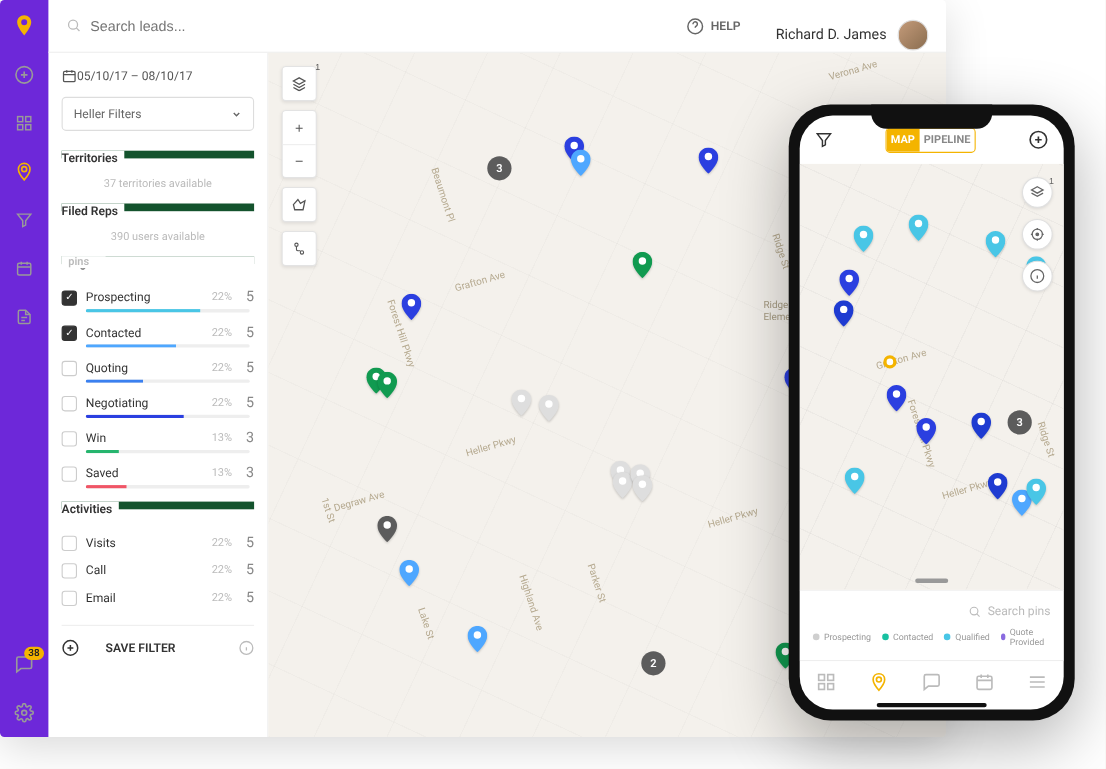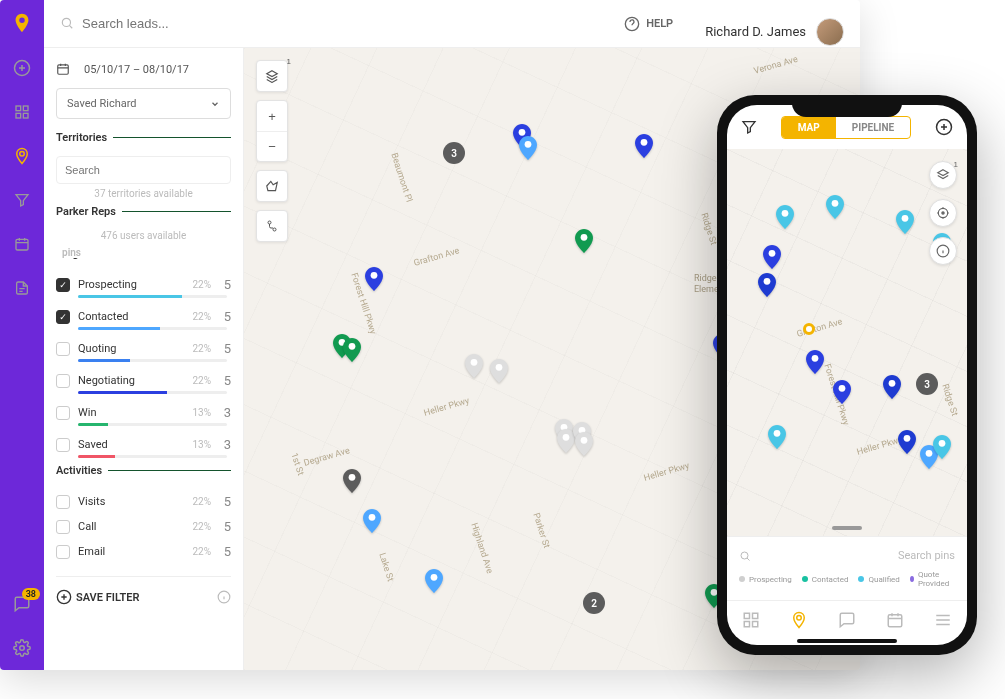--- a/index.html
+++ b/index.html
@@ -27,23 +27,23 @@
 .avatar { width: 28px; height: 28px; border-radius: 50%; background: linear-gradient(135deg,#c49b7a,#8a6d4f); border:1px solid #ddd;}
 
 
 .content { flex: 1; display: flex; position: relative; }
 
 
 .filters { width: 200px; border-right: 1px solid #eee; padding: 14px 12px; overflow-y: auto; font-size: 12px; color: #333; }
 .filters-head { display: flex; justify-content: space-between; align-items: center; margin-bottom: 8px; }
 .filters-head h3 { font-size: 15px; font-weight: 400; color: #333; }
 .btn-add { background: #f4b400; color: #fff; font-size: 10px; font-weight: 700; padding: 4px 10px; border-radius: 3px; border: none; cursor: pointer; }
-.date-row { display: flex; align-items: center; gap: 14px; color: #555; font-size: 11px; margin-bottom: 12px; }
+.date-row { display: flex; align-items: center; gap: 0; color: #555; font-size: 11px; margin-bottom: 12px; }
 .saved-select { width: 100%; border: 1px solid #ddd; border-radius: 4px; padding: 8px 10px; font-size: 11px; color: #666; background: #fff; cursor: pointer; display: flex; justify-content: space-between; align-items: center; margin-bottom: 18px; }
-.section-div { border-top: 1px solid #14532d; margin: 12px 0 10px; position:relative;}
+.section-div { border-top: 7px solid #14532d; margin: 12px 0 10px; position:relative;}
 .section-div span{position:absolute;top:-7px;left:0;background:#fff;padding-right:6px;font-size:11px;font-weight:600;color:#333;}
 .section-div .clear{position:absolute;top:-7px;right:0;background:#fff;padding-left:6px;font-size:10px;color:#bbb;cursor:pointer;}
 .inp { width: 100%; border: 1px solid #eee; border-radius: 4px; padding: 7px 8px; font-size: 11px; color: #999; margin-bottom: 4px; }
 .avail { text-align: center; font-size: 10px; color: #bbb; margin-bottom: 12px; }
 .stage-row { display: flex; align-items: center; gap: 8px; padding: 5px 0; }
 .chk { width: 14px; height: 14px; border: 1px solid #ccc; border-radius: 3px; display: flex; align-items: center; justify-content: center; cursor: pointer; flex-shrink:0;}
 .chk.checked { background: #333; border-color: #333; color: #fff; font-size: 9px; }
 .stage-name { flex: 1; font-size: 11px; }
 .stage-bar { height: 3px; background: #eee; border-radius: 2px; margin: 0 4px 0 22px; margin-top:-2px; margin-bottom:6px; overflow:hidden;}
 .stage-bar div{height:100%;}
@@ -69,32 +69,32 @@
 .layer-dot { position: absolute; top: -4px; right: -4px; font-size: 8px; }
 
 
 .phone { position: absolute; right: 28px; top: 95px; width: 260px; height: 560px; background: #111; border-radius: 38px; padding: 10px; box-shadow: 0 20px 60px rgba(0,0,0,0.3); z-index: 5; }
 .phone-inner { width: 100%; height: 100%; background: #fff; border-radius: 30px; overflow: hidden; position: relative; display: flex; flex-direction: column; }
 .notch { position: absolute; top: 0; left: 50%; transform: translateX(-50%); width: 110px; height: 22px; background: #111; border-radius: 0 0 14px 14px; z-index: 10; }
 .phone-status { height: 28px; display: flex; justify-content: space-between; align-items: center; padding: 0 16px; font-size: 10px; font-weight: 600; }
 .phone-status .sig { display: flex; gap: 3px; align-items: center; }
 .phone-head { height: 44px; display: flex; align-items: center; justify-content: space-between; padding: 0 14px; }
 .phone-toggle { display: flex; border: 1px solid #f4b400; border-radius: 4px; overflow: hidden; }
-.phone-toggle span { padding: 5px 16px; font-size: 10px; font-weight: 700; cursor: pointer; }
+.phone-toggle span { padding: 5px 4px; font-size: 10px; font-weight: 700; cursor: pointer; }
 .phone-toggle .active { background: #f4b400; color: #fff; }
 .phone-toggle .inactive { color: #888; }
 .phone-map { flex: 1; position: relative; background: #f4f1ec; overflow: hidden; }
 .phone-map .map-grid{background:
   repeating-linear-gradient(25deg, rgba(0,0,0,0.03) 0 1px, transparent 1px 50px),
   repeating-linear-gradient(115deg, rgba(0,0,0,0.03) 0 1px, transparent 1px 50px),
   #f4f1ec;}
 .phone-ctrl { position: absolute; right: 10px; display: flex; flex-direction: column; gap: 10px; }
 .phone-ctrl button { width: 28px; height: 28px; border-radius: 50%; border: 1px solid #e0e0e0; background: #fff; box-shadow: 0 1px 3px rgba(0,0,0,0.1); cursor: pointer; color: #666; display:flex;align-items:center;justify-content:center;}
 .phone-bottom { background: #fff; padding: 8px 12px 6px; border-top: 1px solid #eee; }
-.phone-search { display: flex; align-items: center; justify-content: space-between; gap: 6px; color: #bbb; font-size: 11px; padding: 4px 0 8px; }
+.phone-search { display: flex; align-items: center; justify-content: flex-end; gap: 6px; color: #bbb; font-size: 11px; padding: 4px 0 8px; }
 .phone-legend { display: flex; gap: 10px; font-size: 8px; color: #999; justify-content: space-around; padding-bottom: 6px; }
 .phone-legend span { display: flex; align-items: center; gap: 4px; }
 .phone-legend i { width: 6px; height: 6px; border-radius: 50%; display: inline-block; }
 .phone-tabs { display: flex; justify-content: space-around; padding: 10px 0 6px; border-top: 1px solid #eee; }
 .phone-tabs span { color: #bbb; cursor: pointer; }
 .phone-tabs .active { color: #f4b400; }
 .home-ind { width: 100px; height: 4px; background: #111; border-radius: 2px; margin: 4px auto 2px; }
 .self-dot{position:absolute;width:12px;height:12px;border-radius:50%;background:#fff;border:3px solid #f4b400;transform:translate(-50%,-50%);}
 
 svg { display: block; }
@@ -187,38 +187,37 @@
 
       <div class="filters">
         <div class="date-row">
           <svg width="14" height="14" viewBox="0 0 24 24" fill="none" stroke="currentColor" stroke-width="2">
               <rect x="3" y="5" width="18" height="16" rx="2"></rect>
               <path d="M3 10h18M8 3v4M16 3v4"></path>
             </svg>
           <span>05/10/17 – 08/10/17</span>
         </div>
         <div class="saved-select">
-          <span>Saved Richard</span>
+          <span>Heller Filters</span>
           <svg width="10" height="10" viewBox="0 0 24 24" fill="none" stroke="currentColor" stroke-width="3">
               <path d="M6 9l6 6 6-6"></path>
             </svg>
         </div>
 
         <div class="section-div">
             <span>Territories</span>
           </div>
         <div style="height:8px"></div>
-        <input class="inp" placeholder="Search" style="">
         <div class="avail">37 territories available</div>
 
         <div class="section-div">
-            <span>Parker Reps</span>
+            <span>Filed Reps</span>
           </div>
         <div style="height:8px"></div>
-        <div class="avail">476 users available</div>
+        <div class="avail">390 users available</div>
 
         <div class="section-div">
           <span>Stages</span>
           <span class="clear">pins</span>
         </div>
         <div style="height:8px"></div>
         <div id="stages-container">
   <div class="stage-row">
     <span class="chk checked">✓</span>
     <span class="stage-name">Prospecting</span>
@@ -294,21 +293,21 @@
   </div>
   <div class="stage-row">
     <span class="chk"></span>
     <span class="stage-name">Email</span>
     <span class="stage-pct">22%</span>
     <span class="stage-cnt">5</span>
   </div>
           </div>
 
         <div class="save-filter" style="justify-content:space-between">
-          <span style="display:flex;align-items:center;gap:4px">
+          <span style="display:flex;align-items:center;gap:24px">
             <svg width="16" height="16" viewBox="0 0 24 24" fill="none" stroke="currentColor" stroke-width="2">
                 <circle cx="12" cy="12" r="10"></circle>
                 <path d="M12 8v8M8 12h8"></path>
               </svg>
             <span>SAVE FILTER</span>
           </span>
           <svg width="14" height="14" viewBox="0 0 24 24" fill="none" stroke="#bbb" stroke-width="2">
               <circle cx="12" cy="12" r="10"></circle>
               <path d="M12 16v-5M12 8h.01"></path>
             </svg>

